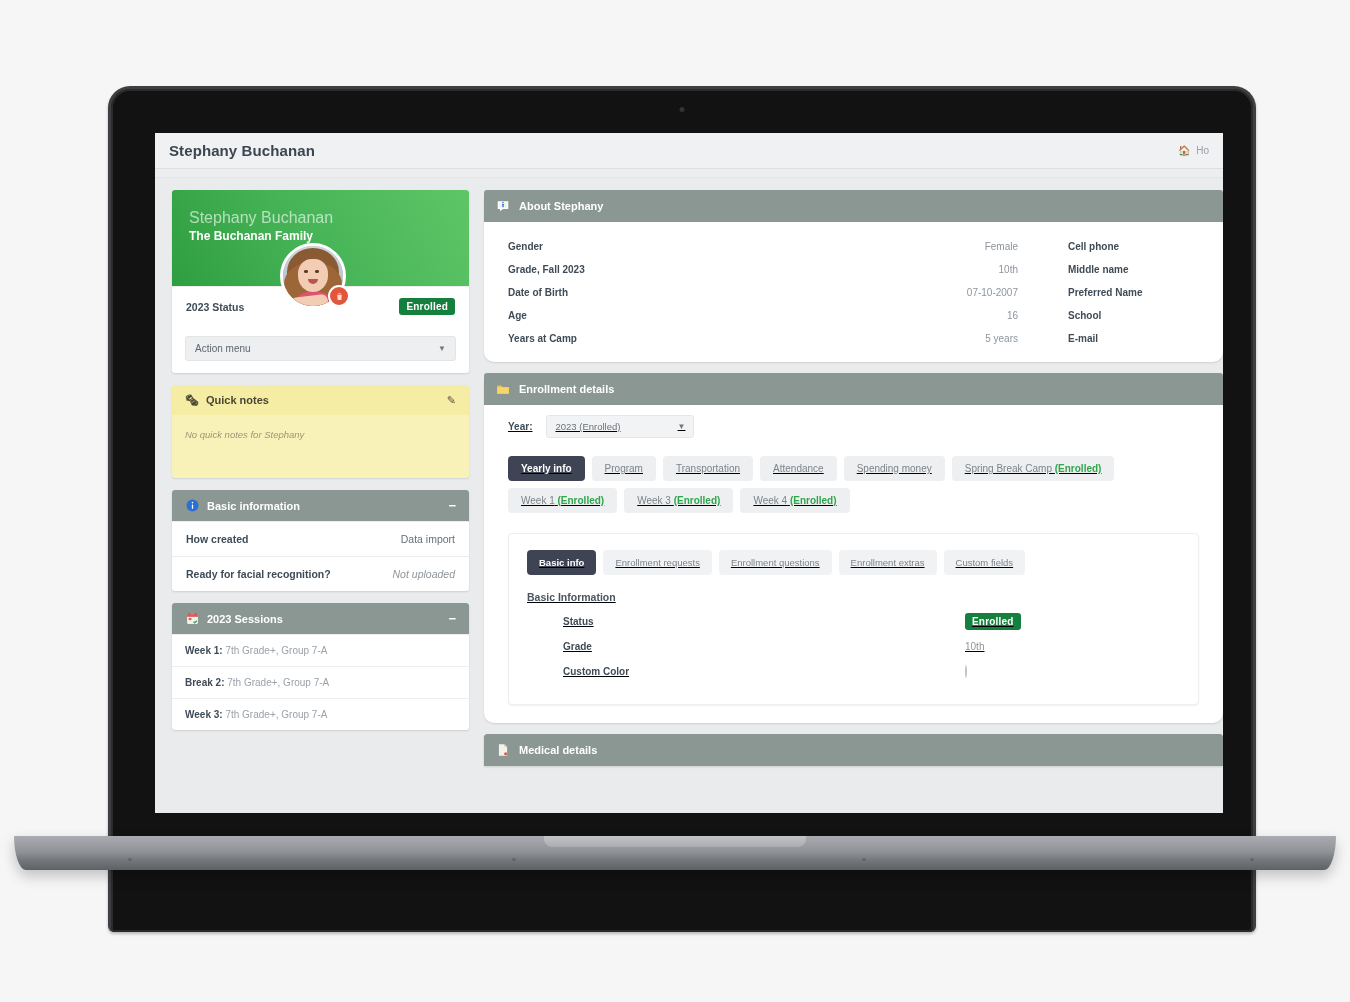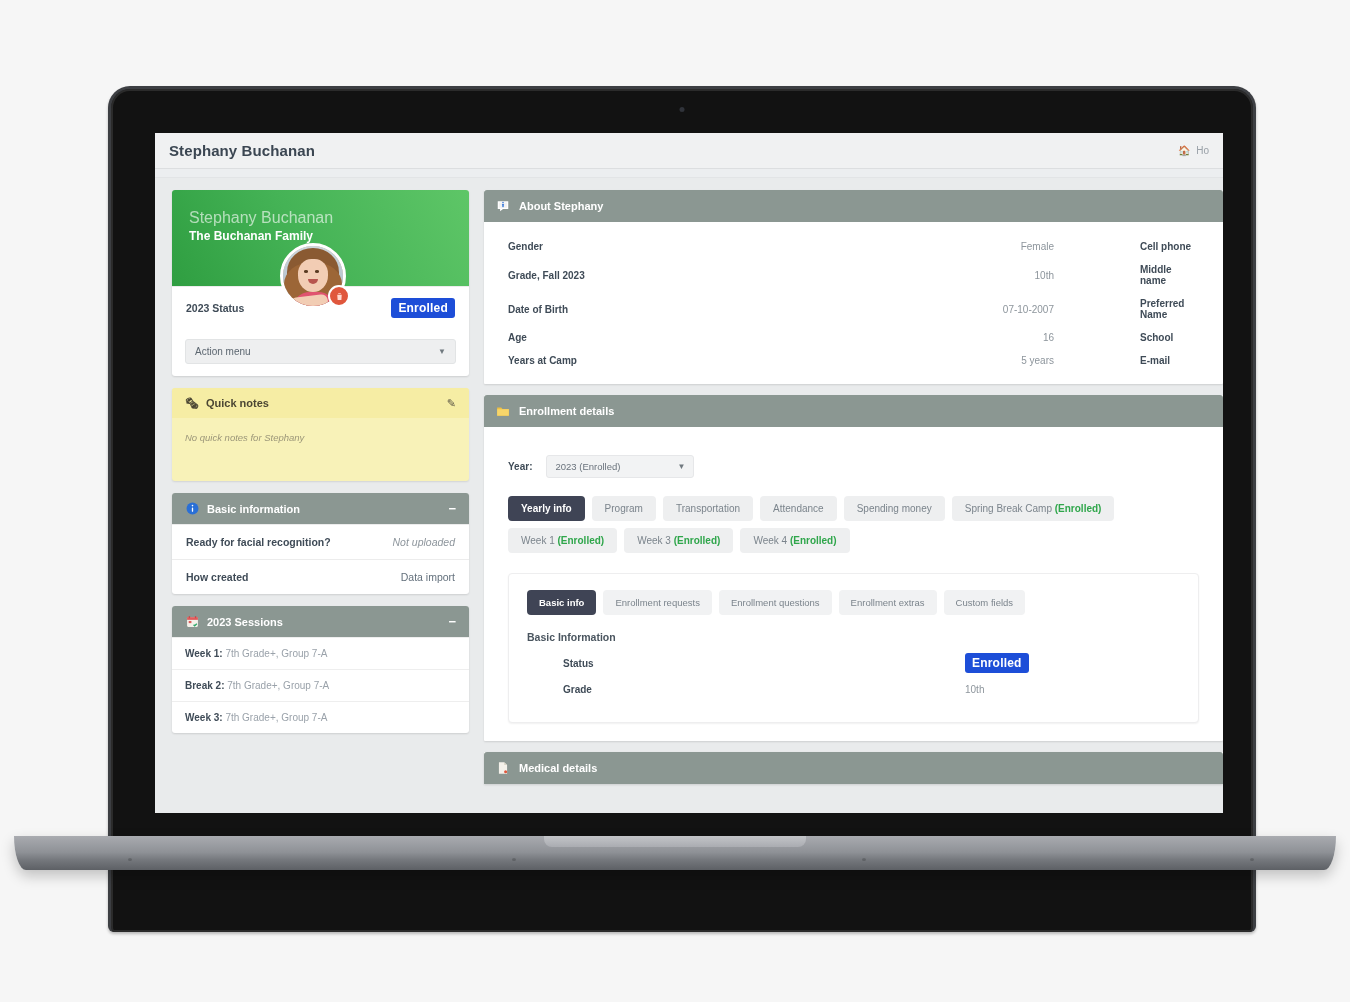--- a/index.html
+++ b/index.html
@@ -184,23 +184,23 @@
     border-top: 1px solid #ececec;
     font-size: 10.5px;
   }
   .kv-row:first-child { border-top:none; }
   .kv-key { font-weight:700; color:#3f4b57; }
   .kv-val { color:#63707c; }
   .kv-link { color:#4054b2; font-weight:700; text-decoration:none; cursor:pointer;}
   .kv-val-muted { color:#8d959c; font-style:italic; }
 
   .badge-enrolled {
-    background:#1d4ed8;
+    background:#15803d;
     color:#fff;
-    font-size:12px;
+    font-size:10px;
     font-weight:700;
     padding:3px 7px;
     border-radius:3px;
     letter-spacing:.2px;
     white-space:nowrap;
     text-align:center;
   }
 
   .select-wrap { padding: 10px 13px 12px; }
   .fake-select {
@@ -248,46 +248,45 @@
     font-size:10px;
     color:#5e6a75;
   }
   .list-row:first-child{border-top:none;}
   .list-row b { color:#3f4b57; }
   .sess-detail { color:#9aa2aa; }
 
   
   #right-col { flex:1; display:flex; flex-direction:column; gap:11px; min-width:0;}
 
-  .wide-panel { background:#fff; border-radius:1px; box-shadow:0 1px 2px rgba(0,0,0,.12); }
+  .wide-panel { background:#fff; border-radius:10px; box-shadow:0 1px 2px rgba(0,0,0,.12); }
   .wide-head {
     background:#8b9792;
     height:32px;
     display:flex;align-items:center; gap:9px;
     padding: 0 12px;
     border-radius:3px 3px 0 0;
   }
   .wide-title { font-size:11px; font-weight:700; color:#fff; }
 
   
   #about-body { padding: 13px 0 12px; }
   .about-row {
     display:grid;
     grid-template-columns: 400px 110px 1fr;
     align-items:center;
     padding: 6px 24px;
     font-size:10px;
-    gap:36px;
   }
   .about-label { font-weight:700; color:#3f4b57; }
   .about-value { color:#8d959c; text-align:right; }
   .about-label2 { font-weight:700; color:#3f4b57; padding-left:50px;}
 
   
-  #enroll-body { padding: 28px 24px 18px; }
+  #enroll-body { padding: 10px 24px 18px; text-decoration: underline; }
   #year-row { display:flex; align-items:center; gap:14px; margin-bottom:18px;}
   #year-label { font-size:10px; font-weight:700; color:#3f4b57;}
   #year-select {
     width:148px; height:23px;
     background:#f2f3f4; border:1px solid #e6e7e9; border-radius:3px;
     display:flex;align-items:center;justify-content:space-between;
     padding:0 8px;
     font-size:9.5px; color:#6a737c; cursor:pointer;
   }
 
@@ -423,26 +422,26 @@
                         <circle cx="12" cy="12" r="11" fill="#2a6fd6"></circle>
                         <rect x="10.8" y="10" width="2.4" height="8" rx="1" fill="#fff"></rect>
                         <circle cx="12" cy="6.6" r="1.5" fill="#fff"></circle>
                       </svg>
                   </span>
                   <span class="panel-title">Basic information</span>
                 </div>
                 <span class="collapse-btn">−</span>
               </div>
               <div class="kv-row">
+                <span class="kv-key">How created</span>
+                <span class="kv-val">Data import</span>
+              </div>
+              <div class="kv-row">
                 <span class="kv-key">Ready for facial recognition?</span>
                 <span class="kv-val kv-val-muted">Not uploaded</span>
-              </div>
-              <div class="kv-row">
-                <span class="kv-key">How created</span>
-                <span class="kv-val">Data import</span>
               </div>
             </div>
 
             <div class="panel">
               <div class="panel-head">
                 <div class="panel-head-left">
                   <span class="panel-icon">
                     <svg viewBox="0 0 24 24" width="13" height="13">
                         <rect x="2" y="4" width="20" height="18" rx="2" fill="#f4f1ea"></rect>
                         <rect x="2" y="4" width="20" height="5" fill="#e05c5c"></rect>
@@ -590,20 +589,24 @@
                   <div id="basic-info-heading">Basic Information</div>
 
                   <div class="bi-row">
                     <span class="bi-label">Status</span>
                     <span><span class="badge-enrolled">Enrolled</span></span>
                   </div>
                   <div class="bi-row">
                     <span class="bi-label">Grade</span>
                     <span class="bi-value">10th</span>
                   </div>
+                  <div class="bi-row">
+                    <span class="bi-label">Custom Color</span>
+                    <span><span class="color-swatch"></span></span>
+                  </div>
                 </div>
               </div>
             </div>
 
             <div class="wide-panel" id="medical-panel">
               <div class="wide-head">
                 <span class="panel-icon">
                   <svg viewBox="0 0 24 24" width="14" height="14">
                       <path d="M5 2h9l5 5v15H5z" fill="#f4f1ea"></path>
                       <path d="M14 2l5 5h-5z" fill="#d9d4c6"></path>

